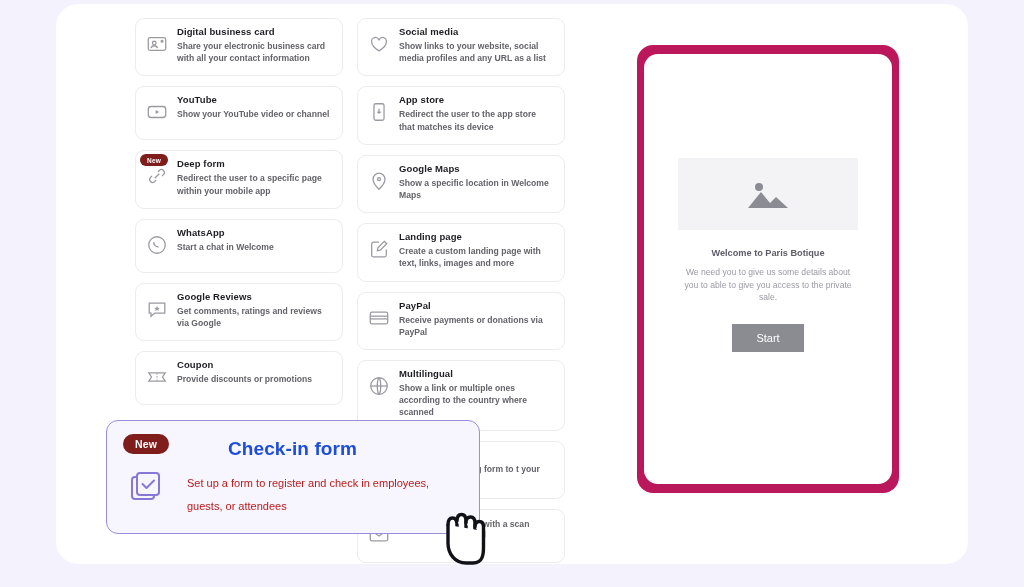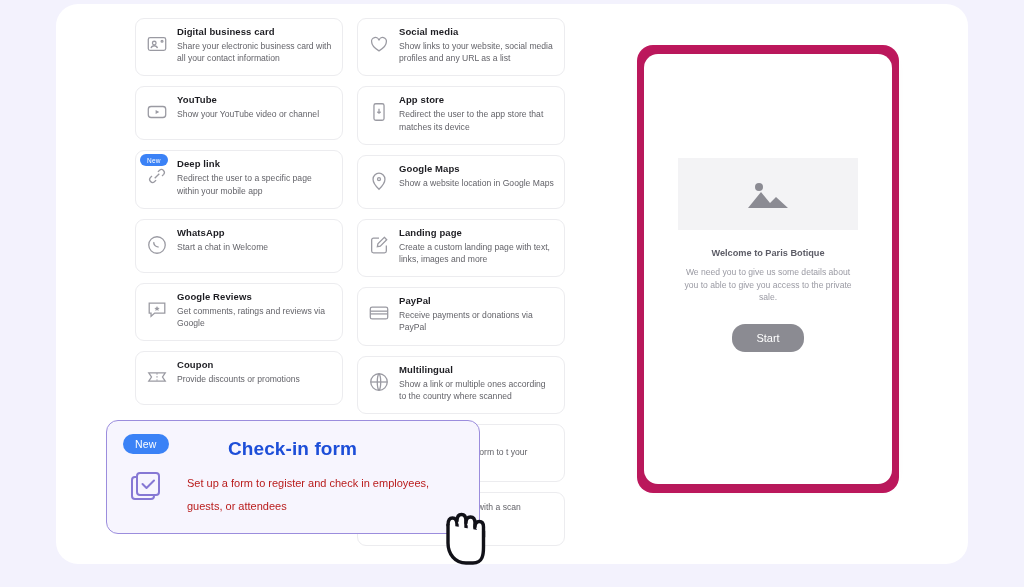--- a/index.html
+++ b/index.html
@@ -67,30 +67,31 @@
     color: #1d1d22;
     line-height: 13px;
     letter-spacing: .1px;
   }
   .card-desc {
     font-size: 8.6px;
     color: #636369;
     line-height: 12.2px;
     margin-top: 2px;
     max-width: 155px;
+    font-weight: bold;
   }
 
   .badge-new {
     position: absolute;
     left: 4px;
     top: 3px;
-    background: #3b82f6;
+    background: #7f1d1d;
     color: #ffffff;
     font-size: 6.5px;
-    font-weight: normal;
+    font-weight: bold;
     padding: 2.5px 7px;
     border-radius: 9px;
     letter-spacing: .2px;
   }
 
   
   .highlight-card {
     position: absolute;
     left: 106px;
     top: 420px;
@@ -195,21 +196,21 @@
     margin-top: 8px;
     max-width: 178px;
   }
   .preview-button {
     margin-top: 20px;
     background: #8b8b92;
     color: #ffffff;
     font-size: 11px;
     padding: 8px 24px;
     border: none;
-    border-radius: 13px;
+    border-radius: 0;
     cursor: pointer;
   }
 </style>
 </head>
 <body>
 
 <div class="app-panel"></div>
 
 <div class="type-grid">
 
@@ -246,21 +247,21 @@
     <div class="type-card">
       <span class="badge-new">New</span>
       <span class="card-icon">
         <svg viewBox="0 0 24 24" fill="none" stroke="currentColor" stroke-width="1.4">
           <path d="M9.5 14.5l5-5"></path>
           <path d="M13 7.5l1.8-1.8a3.2 3.2 0 014.5 4.5L17.5 12"></path>
           <path d="M11 16.5l-1.8 1.8a3.2 3.2 0 01-4.5-4.5L6.5 12"></path>
         </svg>
       </span>
       <div class="card-text">
-        <div class="card-title">Deep link</div>
+        <div class="card-title">Deep form</div>
         <div class="card-desc">Redirect the user to a specific page within your mobile app</div>
       </div>
     </div>
 
     <div class="type-card">
       <span class="card-icon">
         <svg viewBox="0 0 24 24" fill="none" stroke="currentColor" stroke-width="1.4">
           <circle cx="12" cy="12" r="9"></circle>
           <path d="M9.4 9.3c-.2.9.2 2 1.1 2.9.9.9 2 1.3 2.9 1.1l.8 1.2c-1.5.7-3.3.1-4.8-1.3s-2-3.3-1.3-4.8z" fill="currentColor" stroke="none"></path>
         </svg>
@@ -327,21 +328,21 @@
 
     <div class="type-card">
       <span class="card-icon">
         <svg viewBox="0 0 24 24" fill="none" stroke="currentColor" stroke-width="1.4">
           <path d="M12 21s6.5-6.4 6.5-11A6.5 6.5 0 005.5 10c0 4.6 6.5 11 6.5 11z"></path>
           <circle cx="12" cy="10" r="1.6"></circle>
         </svg>
       </span>
       <div class="card-text">
         <div class="card-title">Google Maps</div>
-        <div class="card-desc">Show a website location in Google Maps</div>
+        <div class="card-desc">Show a specific location in Welcome Maps</div>
       </div>
     </div>
 
     <div class="type-card">
       <span class="card-icon">
         <svg viewBox="0 0 24 24" fill="none" stroke="currentColor" stroke-width="1.4">
           <path d="M20 12.5v6a2 2 0 01-2 2H6a2 2 0 01-2-2v-12a2 2 0 012-2h6"></path>
           <path d="M17.8 3.6l2.6 2.6-7 7-3.2.6.6-3.2z"></path>
         </svg>
       </span>

